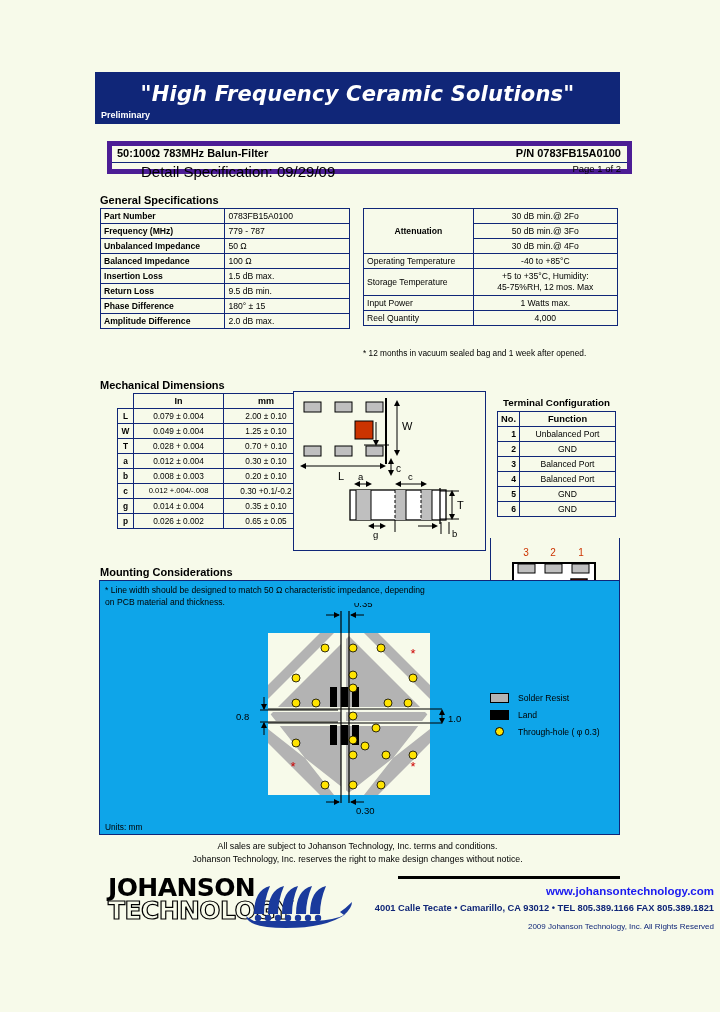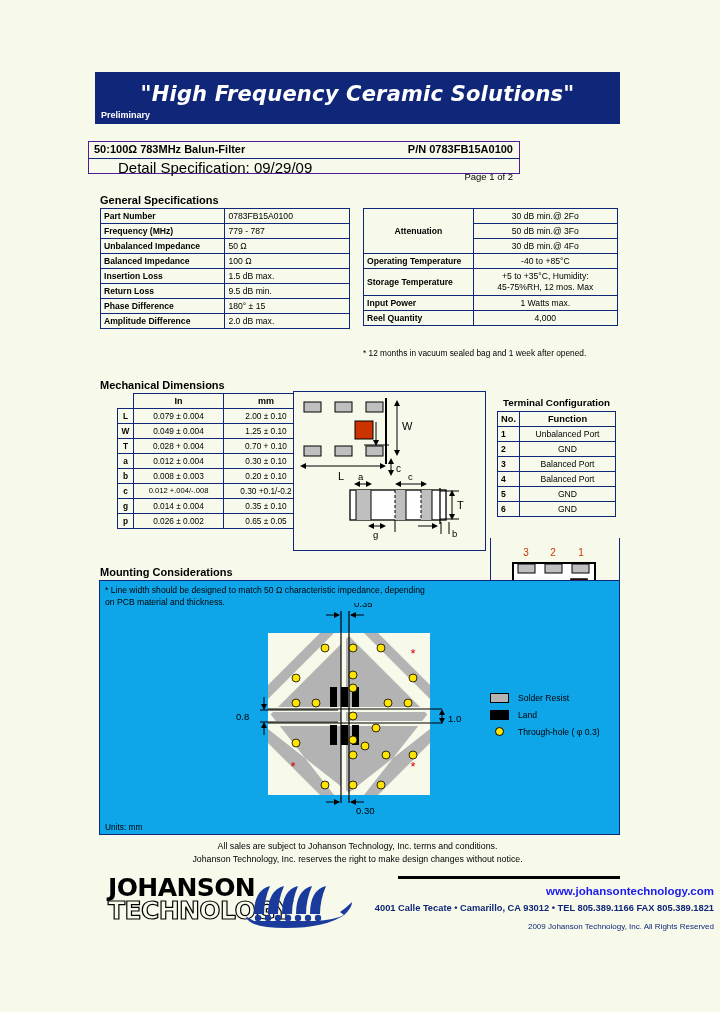--- a/index.html
+++ b/index.html
@@ -32,29 +32,29 @@
     letter-spacing:0.2px;
     font-family:"DejaVu Sans", sans-serif;
   }
   .banner-prelim {
     position:absolute; left:6px; bottom:4px;
     color:#ffffff; font-size:9px; font-weight:bold;
   }
 
   
   .titleblock {
-    position:absolute; left:88px; top:141px; width:432px; height:33px;
-    border:1px solid #4c1d95;
+    position:absolute; left:107px; top:141px; width:525px; height:33px;
+    border:5px solid #4c1d95;
   }
   .tb-row1 { position:absolute; left:0; top:0; width:100%; height:17px; border-bottom:1px solid #102678; }
   .tb-row2 { position:absolute; left:0; top:17px; width:100%; height:15px; }
   .tb-left  { position:absolute; left:5px; top:1px; font-size:11px; font-weight:bold; }
   .tb-right { position:absolute; right:6px; top:1px; font-size:11px; font-weight:bold; }
   .tb-left2 { position:absolute; left:5px; top:0px; font-size:15px;padding-left:24px; }
-  .tb-right2{ position:absolute; right:6px; top:0px; font-size:9.5px;margin-top:12px; }
+  .tb-right2{ position:absolute; right:6px; top:0px; font-size:9.5px; }
 
   
   .sec-head {
     position:absolute; font-size:11px; font-weight:bold; color:#000;
   }
 
   
   table.spec {
     border-collapse:collapse;
     font-size:8.6px;
@@ -72,21 +72,21 @@
 
   
   #genspec { left:100px; top:208px; width:250px; }
   #genspec td.lbl { width:125px; }
   #genspec td.val { width:125px; }
 
   
   #rightspec { left:363px; top:208px; width:255px; }
   #rightspec td.att-lbl { width:110px; text-align:center; font-weight:bold; }
   #rightspec td.att-val { width:145px; text-align:center; }
-  #rightspec td.r-lbl { width:110px; font-weight:bold; }
+  #rightspec td.r-lbl { width:110px; font-weight:normal; }
   #rightspec td.r-val { width:145px; text-align:center; }
 
   .footnote-star {
     position:absolute; left:363px; top:348px; font-size:8.3px; color:#000;
   }
 
   
   #mechdim { left:117px; top:393px; }
   #mechdim td { height:14.5px; font-size:8.3px; }
   #mechdim td.hd { text-align:center; font-weight:bold; font-size:9px; }
@@ -98,21 +98,21 @@
   
   .mechbox {
     position:absolute; left:293px; top:391px; width:193px; height:160px;
     border:1px solid #102678; background:#f7faea;
   }
 
   
   #termtbl { left:497px; top:411px; }
   #termtbl td { height:15px; font-size:8.6px; }
   #termtbl td.hd { text-align:center; font-weight:bold; font-size:9.3px; }
-  #termtbl td.no { width:22px; text-align:left; font-weight:bold; }
+  #termtbl td.no { width:22px; text-align:right; font-weight:bold; }
   #termtbl td.fn { width:96px; text-align:center; }
 
   .termbox {
     position:absolute; left:490px; top:538px; width:130px; height:117px;
     border:1px solid #102678; border-top:none; background:#f7faea;
   }
 
   
   .mountbox {
     position:absolute; left:99px; top:580px; width:521px; height:255px;

